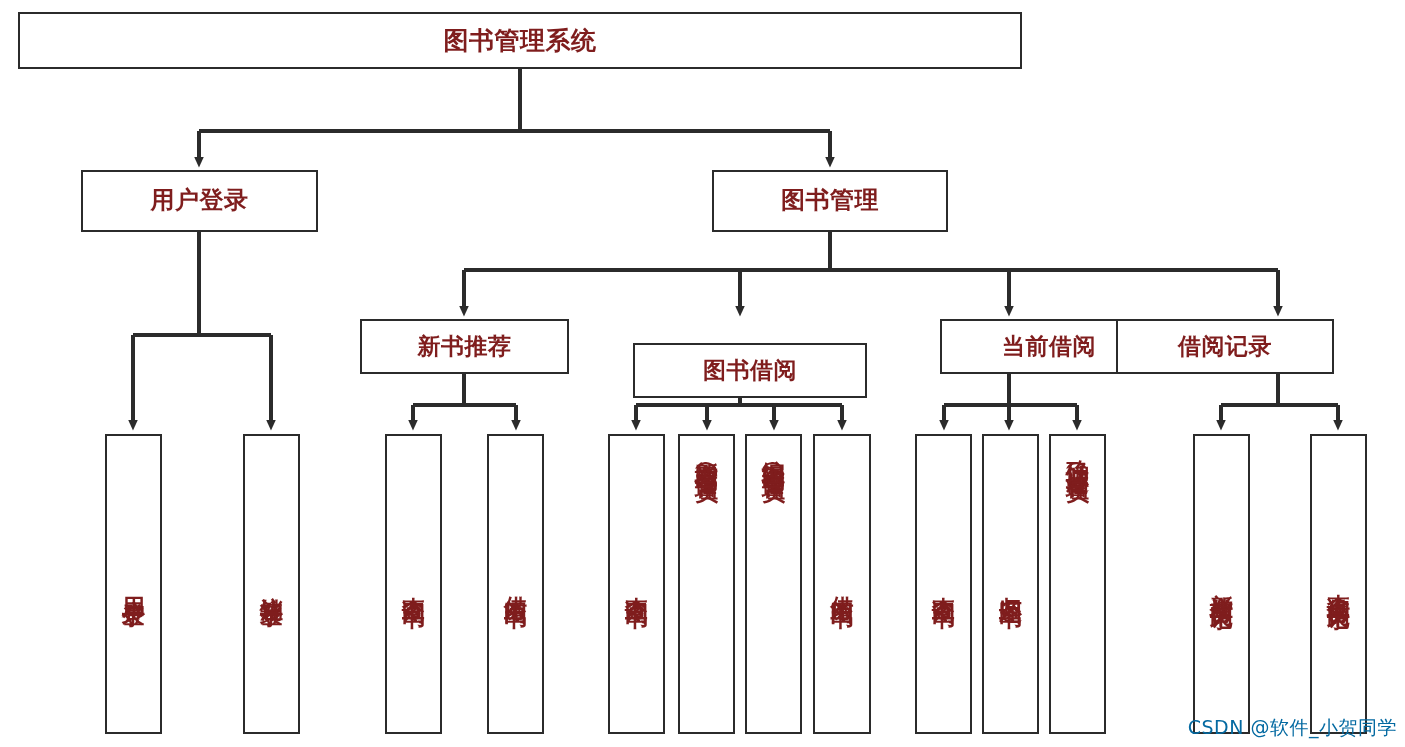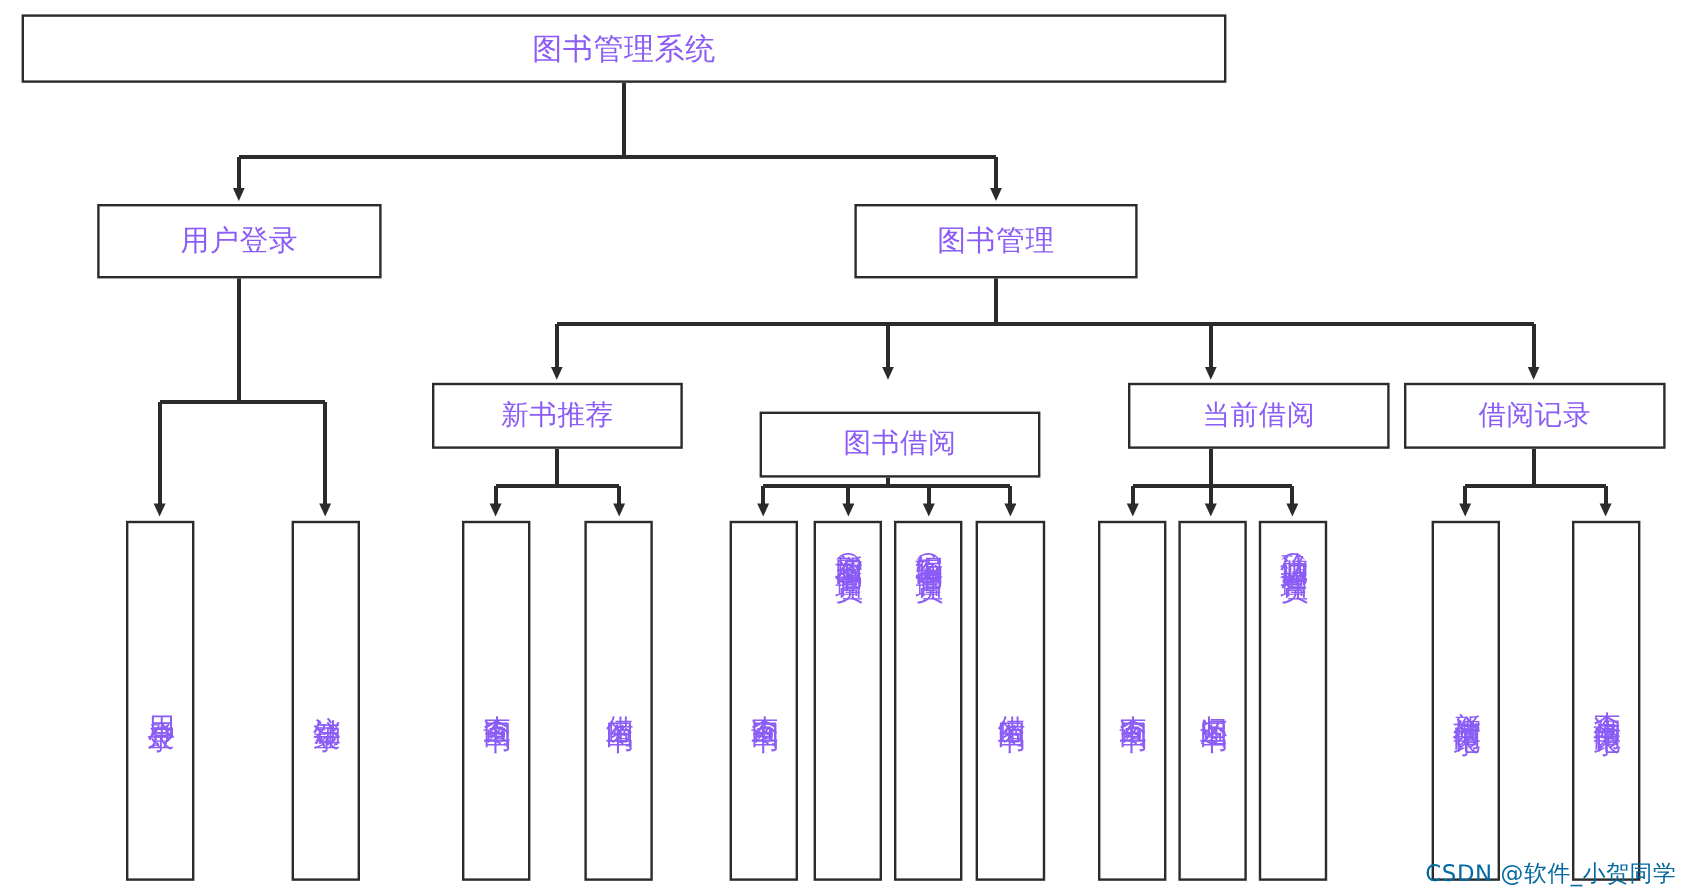--- a/index.html
+++ b/index.html
@@ -33,25 +33,26 @@
     position: absolute;
     box-sizing: border-box;
     border: 2.5px solid #2b2b2b;
     background: #ffffff;
     display: flex;
     align-items: center;
     justify-content: center;
     overflow: hidden;
   }
   .node-label {
-    color: #8b5cf6;
+    color: #7f1d1d;
     line-height: 1.16;
     white-space: nowrap;
     text-align: center;
     letter-spacing: 0.5px;
+    font-weight: bold;
   }
   .level-root .node-label { font-size: 25px; }
   .level-2 .node-label  { font-size: 24px; }
   .level-3 .node-label  { font-size: 23px; }
   .leaf .node-label {
     font-size: 23px;
     writing-mode: vertical-rl;
     text-orientation: upright;
     letter-spacing: 3px;
     line-height: 1;
@@ -151,21 +152,21 @@
   </div>
 
   <div class="node-box level-3" style="left:633px; top:319px; width:234px; height:55px;margin-top:24px;">
     <span class="node-label">图书借阅</span>
   </div>
 
   <div class="node-box level-3" style="left:900px; top:319px; width:218px; height:55px;margin-left:40px;">
     <span class="node-label">当前借阅</span>
   </div>
 
-  <div class="node-box level-3" style="left:1170px; top:319px; width:218px; height:55px;">
+  <div class="node-box level-3" style="left:1116px; top:319px; width:218px; height:55px;">
     <span class="node-label">借阅记录</span>
   </div>
 
   <div class="node-box leaf" style="left:105px; top:434px; width:57px; height:300px;">
     <span class="node-label">用户登录</span>
   </div>
 
   <div class="node-box leaf" style="left:243px; top:434px; width:57px; height:300px;">
     <span class="node-label">注销登录</span>
   </div>

